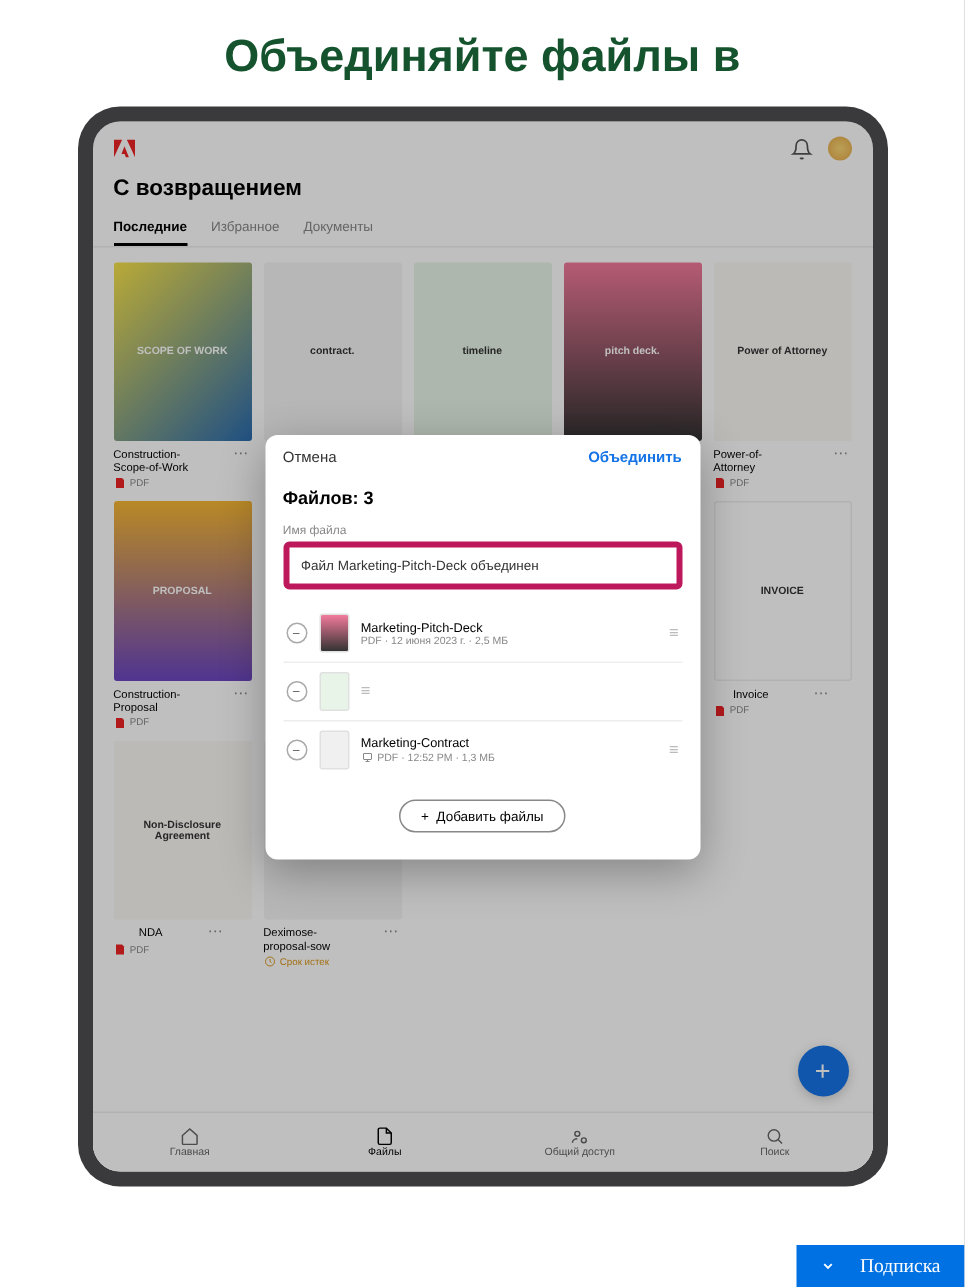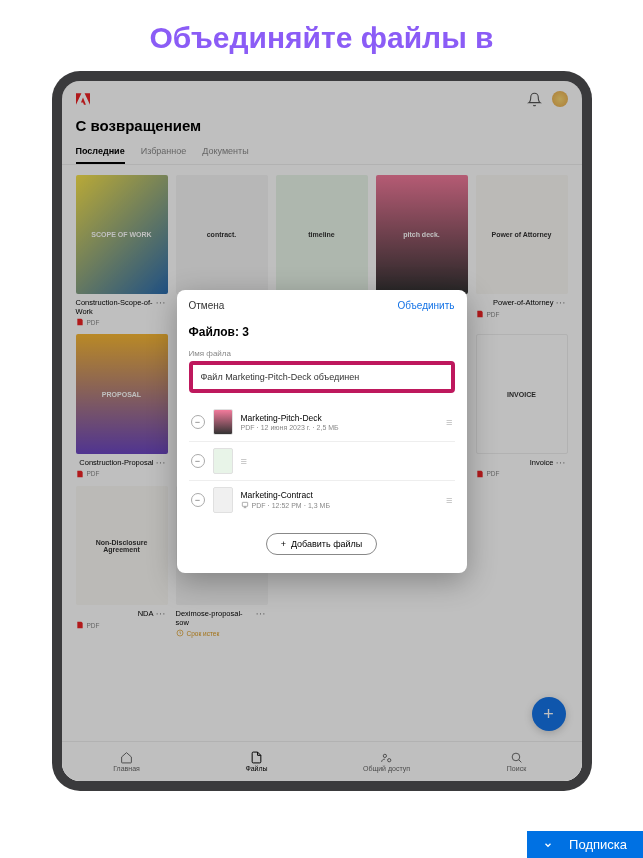--- a/index.html
+++ b/index.html
@@ -1,18 +1,18 @@
 <!DOCTYPE html>
 <html><head>
 <meta charset="utf-8">
 <style>
 * { margin: 0; padding: 0; box-sizing: border-box; }
 body { font-family: -apple-system, Helvetica, Arial, sans-serif; background: #fff; width: 643px; height: 858px; overflow: hidden; position: relative; }
 
-.promo-title { text-align: center; font-size: 30px; font-weight: 700; color: #8b5cf6; padding: 20px 40px 15px; line-height: 1.2; }
+.promo-title { text-align: center; font-size: 30px; font-weight: 700; color: #14532d; padding: 20px 40px 15px; line-height: 1.2; }
 
 .tablet-frame {
   width: 540px; height: 720px; margin: 0 auto;
   background: #3a3a3c; border-radius: 28px; padding: 10px;
   position: relative;
 }
 .tablet-screen {
   width: 100%; height: 100%; background: #fff;
   border-radius: 18px; overflow: hidden; position: relative;
 }
@@ -24,54 +24,54 @@
 
 .welcome { font-size: 15px; font-weight: 600; padding: 4px 14px 12px; }
 
 .tabs { display: flex; gap: 16px; padding: 0 14px; border-bottom: 1px solid #eee; font-size: 9px; }
 .tab { padding-bottom: 6px; color: #888; cursor: pointer; }
 .tab.active { color: #000; font-weight: 600; border-bottom: 2px solid #000; }
 
 .doc-grid { display: grid; grid-template-columns: repeat(5, 1fr); gap: 8px; padding: 10px 14px; }
 .doc-card { }
 .doc-thumb { width: 100%; aspect-ratio: 0.77; background: #f0f0f0; border-radius: 2px; display:flex; align-items:center; justify-content:center; overflow:hidden; font-size:6px;}
-.doc-title-row { display: flex; align-items: flex-start; justify-content: flex-end; margin-top: 4px; }
+.doc-title-row { display: flex; align-items: flex-start; justify-content: center; margin-top: 4px; gap: 28px; }
 .doc-title { font-size: 7.5px; font-weight: 500; line-height: 1.2; word-break: break-word; }
 .doc-more { color: #888; font-size: 10px; line-height: 1; padding: 0 2px;}
 .doc-meta { display: flex; align-items: center; gap: 3px; margin-top: 2px; }
 .pdf-icon-tiny { width: 8px; height: 8px; }
 .doc-type { font-size: 6.5px; color: #888; }
 
 .bottom-nav { position: absolute; bottom: 0; left: 0; right: 0; height: 40px; display: flex; background: #fff; border-top: 1px solid #eee; }
 .nav-item { flex: 1; display: flex; flex-direction: column; align-items: center; justify-content: center; gap: 1px; font-size: 7px; color: #666; }
 .nav-item.active { color: #000; }
 
 .fab { position: absolute; bottom: 50px; right: 16px; width: 34px; height: 34px; border-radius: 50%; background: #1473e6; color: #fff; display: flex; align-items: center; justify-content: center; font-size: 18px; box-shadow: 0 2px 8px rgba(0,0,0,0.2); }
 
 .modal-overlay { position: absolute; inset: 0; background: rgba(0,0,0,0.25); display: flex; align-items: center; justify-content: center; }
 .modal { width: 290px; background: #fff; border-radius: 8px; overflow: hidden; box-shadow: 0 8px 30px rgba(0,0,0,0.3); }
 .modal-header { display: flex; justify-content: space-between; padding: 10px 12px; font-size: 10px; }
 .modal-cancel { color: #333; }
-.modal-confirm { color: #1473e6; font-weight: 400; }
+.modal-confirm { color: #1473e6; font-weight: 700; }
 .modal-body { padding: 4px 12px 12px; }
 .modal-count { font-size: 12px; font-weight: 700; margin-bottom: 10px; }
 .modal-label { font-size: 8px; color: #888; margin-bottom: 3px; }
 .modal-input { width: 100%; border: 4px solid #be185d; border-radius: 4px; padding: 7px 8px; font-size: 9px; color: #333; }
 .file-list { margin-top: 10px; }
 .file-row { display: flex; align-items: center; gap: 8px; padding: 6px 2px; }
 .remove-btn { width: 14px; height: 14px; border: 1px solid #aaa; border-radius: 50%; display: flex; align-items: center; justify-content: center; font-size: 9px; color: #666; flex-shrink:0;}
 .file-thumb { width: 20px; height: 26px; background: #f0f0f0; border: 1px solid #e0e0e0; border-radius: 2px; flex-shrink:0; display:flex;align-items:center;justify-content:center;}
 .file-info { flex: 1; min-width:0;}
 .file-name { font-size: 8.5px; font-weight: 500; }
 .file-meta { font-size: 7px; color: #888; display: flex; align-items:center; gap:3px; margin-top:1px;}
 .drag-handle { color: #bbb; font-size: 11px; flex-shrink:0;}
 .divider { height:1px; background:#eee; margin: 0;}
 .add-files-btn { margin: 14px auto 6px; display: flex; align-items: center; justify-content: center; gap: 5px; border: 1px solid #888; border-radius: 14px; padding: 5px 14px; font-size: 9px; width: fit-content; }
 
-.subscribe-btn { position: absolute; bottom: 0; right: 0; background: #0071e3; color: #fff; padding: 6px 16px 6px 16px; font-size: 13px; display:flex; align-items:center; gap:16px;}
+.subscribe-btn { position: absolute; bottom: 0; right: 0; background: #0071e3; color: #fff; padding: 6px 16px 6px 16px; font-size: 13px; display:flex; align-items:center; gap:16px;font-family:Liberation Serif, serif;}
 
 
 .t-sow{background:linear-gradient(135deg,#f7e24a,#2b6cb0);}
 .t-contract{background:#f4f4f4;}
 .t-timeline{background:#e8f4e8;}
 .t-pitch{background:linear-gradient(#f27a9b,#333);}
 .t-poa{background:#faf8f4;}
 .t-proposal{background:linear-gradient(#f7b733,#6b46c1);}
 .t-invoice{background:#fff; border:1px solid #eee;}
 .t-nda{background:#faf8f4;}

